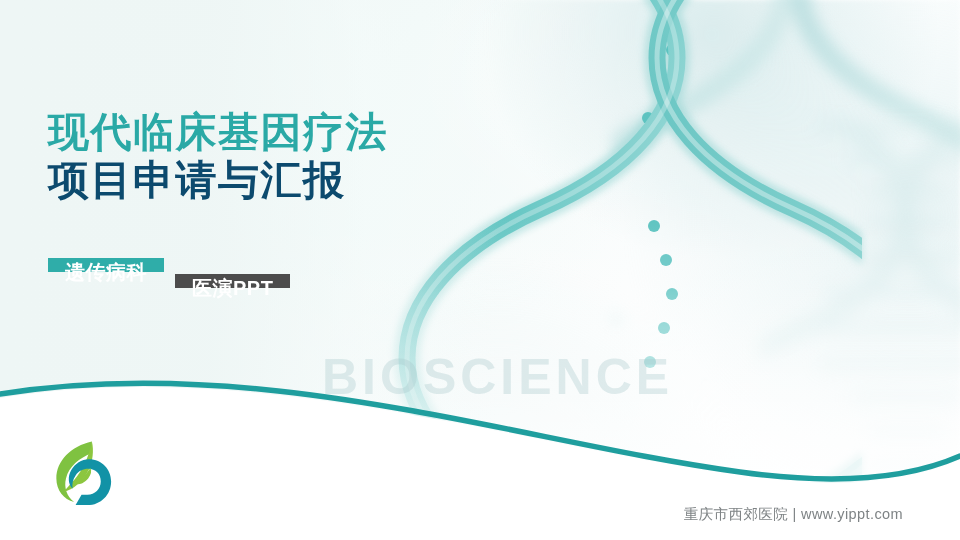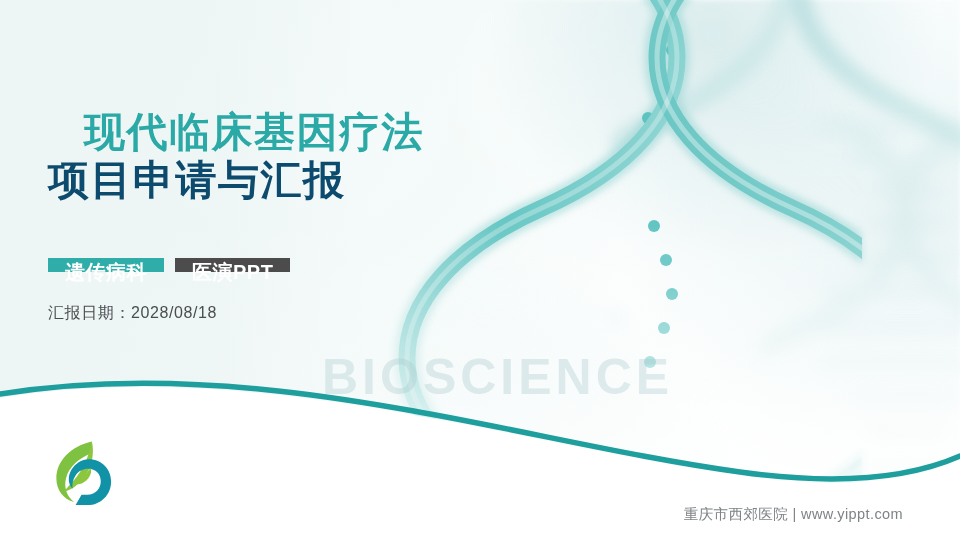--- a/index.html
+++ b/index.html
@@ -105,42 +105,42 @@
     left: 48px;
     top: 108px;
     line-height: 1.18;
     white-space: nowrap;
   }
   .title-line {
     font-size: 41px;
     font-weight: 700;
     letter-spacing: 1.5px;
   }
-  .title-line.accent { color: #2aa9a6; margin-left: 36px; }
+  .title-line.accent { color: #2aa9a6; }
   .title-line.dark   { color: #0c4a6e; }
 
   .badges {
     position: absolute;
     left: 48px;
     top: 258px;
     display: flex;
     gap: 11px;
   }
   .badge {
     height: 14px;
     line-height: 28px;
     padding: 0 17px;
     font-size: 20px;
     font-weight: 700;
     letter-spacing: .5px;
     color: #ffffff;
     white-space: nowrap;
   }
   .badge.teal { background: #2fada9; }
-  .badge.gray { background: #4c4c4c; }
+  .badge.gray { background: #4c4c4c; margin-top: 16px; }
 
   .date-line {
     position: absolute;
     left: 48px;
     top: 303px;
     font-size: 16px;
     color: #4a4d50;
     letter-spacing: .6px;
     white-space: nowrap;
   }
@@ -316,21 +316,20 @@
   <div class="title">
     <div class="title-line accent">现代临床基因疗法</div>
     <div class="title-line dark">项目申请与汇报</div>
   </div>
 
   <div class="badges">
     <div class="badge teal">遗传病科</div>
     <div class="badge gray">医演PPT</div>
   </div>
 
-  <div class="date-line">汇报日期：2028/08/18</div>
 
   <svg class="logo" viewBox="0 0 100 100">
 
     <path d="M62 6 C 34 12, 14 32, 14 56 C 14 72, 24 84, 38 88
              C 28 80, 24 68, 27 56 C 31 40, 45 28, 62 22 Z" fill="#7fc241"></path>
     <path d="M62 6 C 58 26, 50 44, 38 58 C 32 65, 27 70, 24 74
              C 36 72, 50 60, 58 44 C 63 34, 65 18, 62 6 Z" fill="#8cc63f"></path>
 
     <path d="M58 30 C 76 30, 88 44, 88 60 C 88 78, 74 92, 56 92
              L 40 92 L 48 78 L 56 78 C 66 78, 74 70, 74 60

